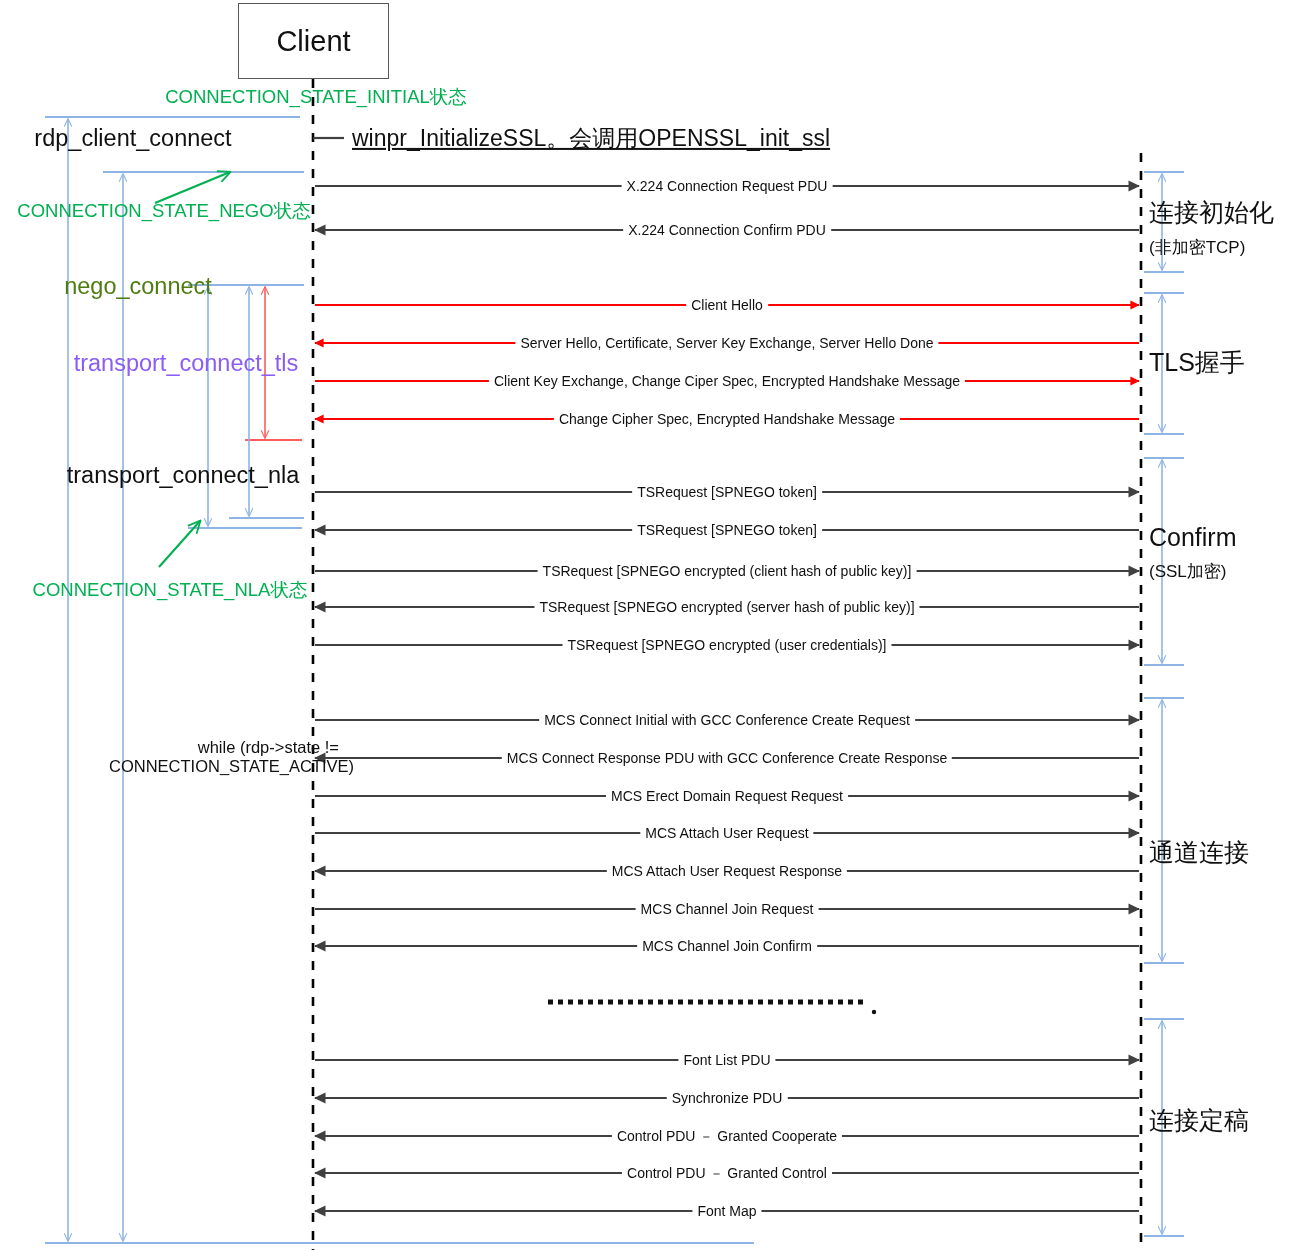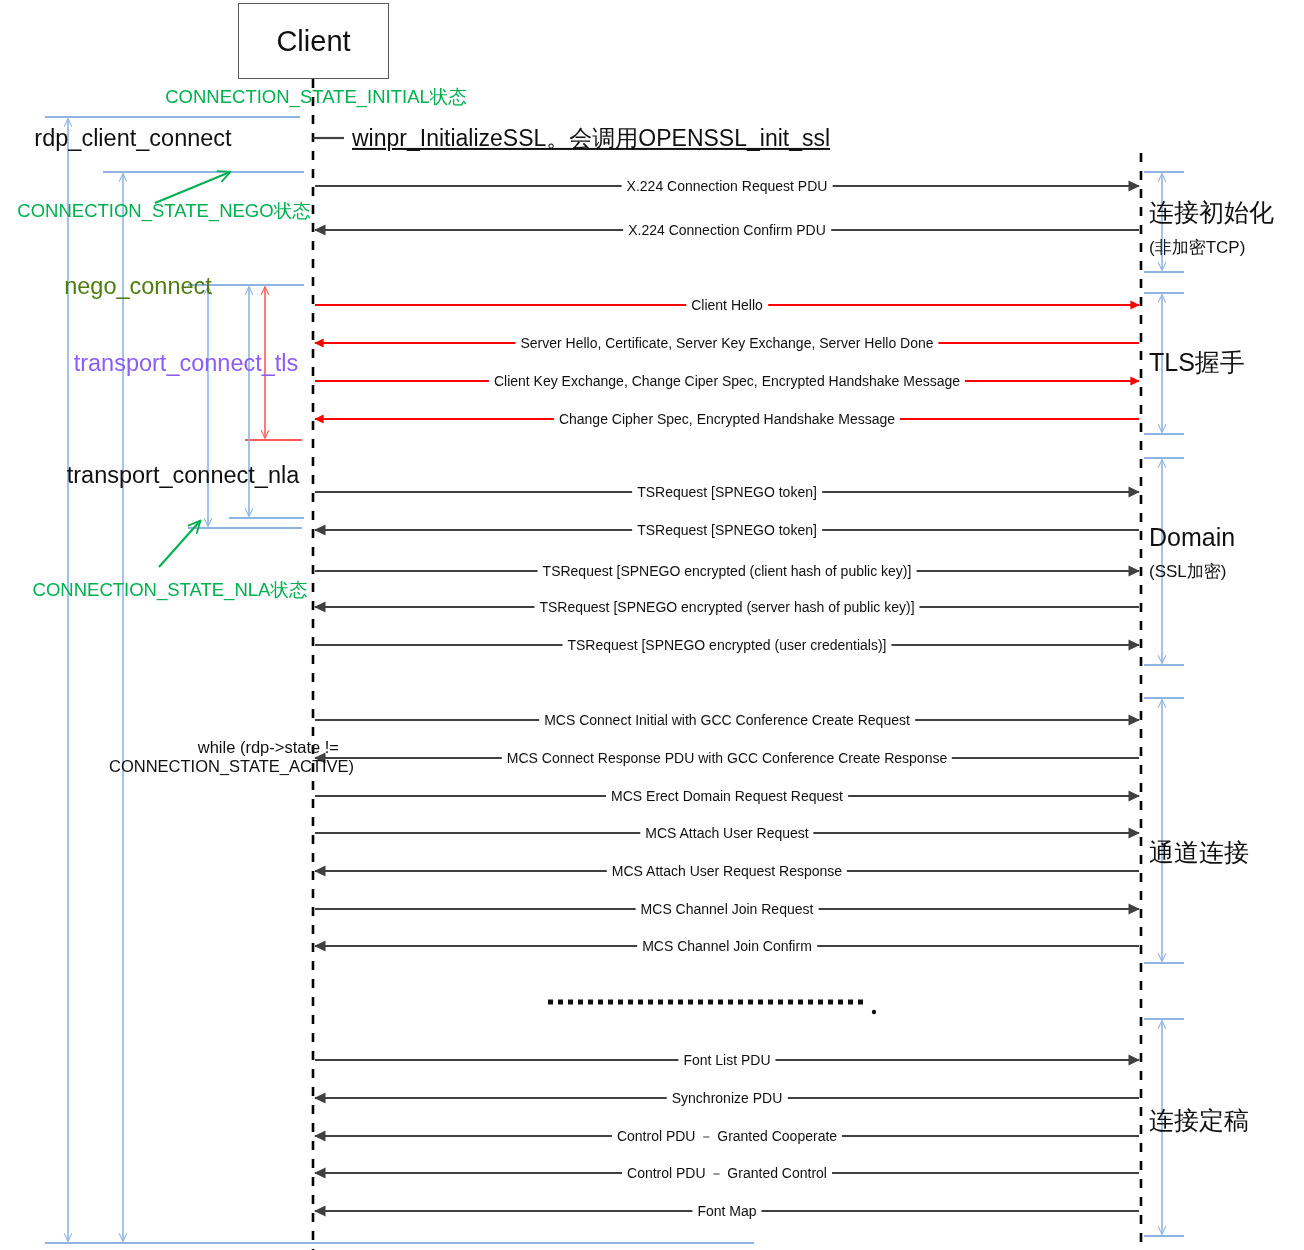--- a/index.html
+++ b/index.html
@@ -216,21 +216,21 @@
       <div class="lbl msg-lbl" style="left: 727px; top: 909px;">MCS Channel Join Request</div>
       <div class="lbl msg-lbl" style="left: 727px; top: 946px;">MCS Channel Join Confirm</div>
       <div class="lbl msg-lbl" style="left: 727px; top: 1060px;">Font List PDU</div>
       <div class="lbl msg-lbl" style="left: 727px; top: 1098px;">Synchronize PDU</div>
       <div class="lbl msg-lbl" style="left: 727px; top: 1136px;">Control PDU － Granted Cooperate</div>
       <div class="lbl msg-lbl" style="left: 727px; top: 1173px;">Control PDU － Granted Control</div>
       <div class="lbl msg-lbl" style="left: 727px; top: 1211px;">Font Map</div>
       <div class="lbl phase-lbl" style="left: 1149px; top: 212px;">连接初始化</div>
       <div class="lbl phase-sub" style="left: 1149px; top: 248px;">(非加密TCP)</div>
       <div class="lbl phase-lbl" style="left: 1149px; top: 362px;">TLS握手</div>
-      <div class="lbl phase-lbl" style="left: 1149px; top: 537px;">Domain</div>
+      <div class="lbl phase-lbl" style="left: 1149px; top: 537px;">Confirm</div>
       <div class="lbl phase-sub" style="left: 1149px; top: 572px;">(SSL加密)</div>
       <div class="lbl phase-lbl" style="left: 1149px; top: 852px;">通道连接</div>
       <div class="lbl phase-lbl" style="left: 1149px; top: 1120px;">连接定稿</div>
       <div class="lbl state-lbl" style="left: 316px; top: 97px; color: rgb(0, 176, 80);">CONNECTION_STATE_INITIAL状态</div>
       <div class="lbl state-lbl" style="left: 164px; top: 211px; color: rgb(0, 176, 80);">CONNECTION_STATE_NEGO状态</div>
       <div class="lbl state-lbl" style="left: 170px; top: 590px; color: rgb(0, 176, 80);">CONNECTION_STATE_NLA状态</div>
       <div class="lbl fn-lbl" style="left: 133px; top: 138px; color: rgb(16, 16, 16);">rdp_client_connect</div>
       <div class="lbl fn-lbl" style="left: 138px; top: 250px; color: #4d7c0f; margin-top: 36px;">nego_connect</div>
       <div class="lbl fn-lbl" style="left: 186px; top: 363px; color: #8b5cf6;">transport_connect_tls</div>
       <div class="lbl fn-lbl" style="left: 183px; top: 475px; color: rgb(16, 16, 16);">transport_connect_nla</div>

